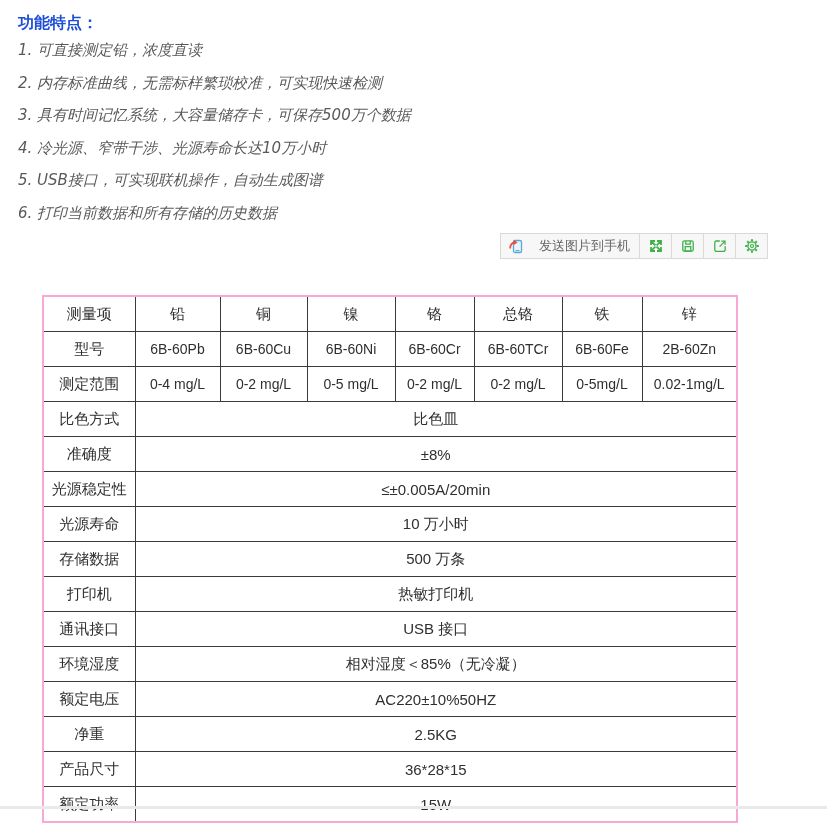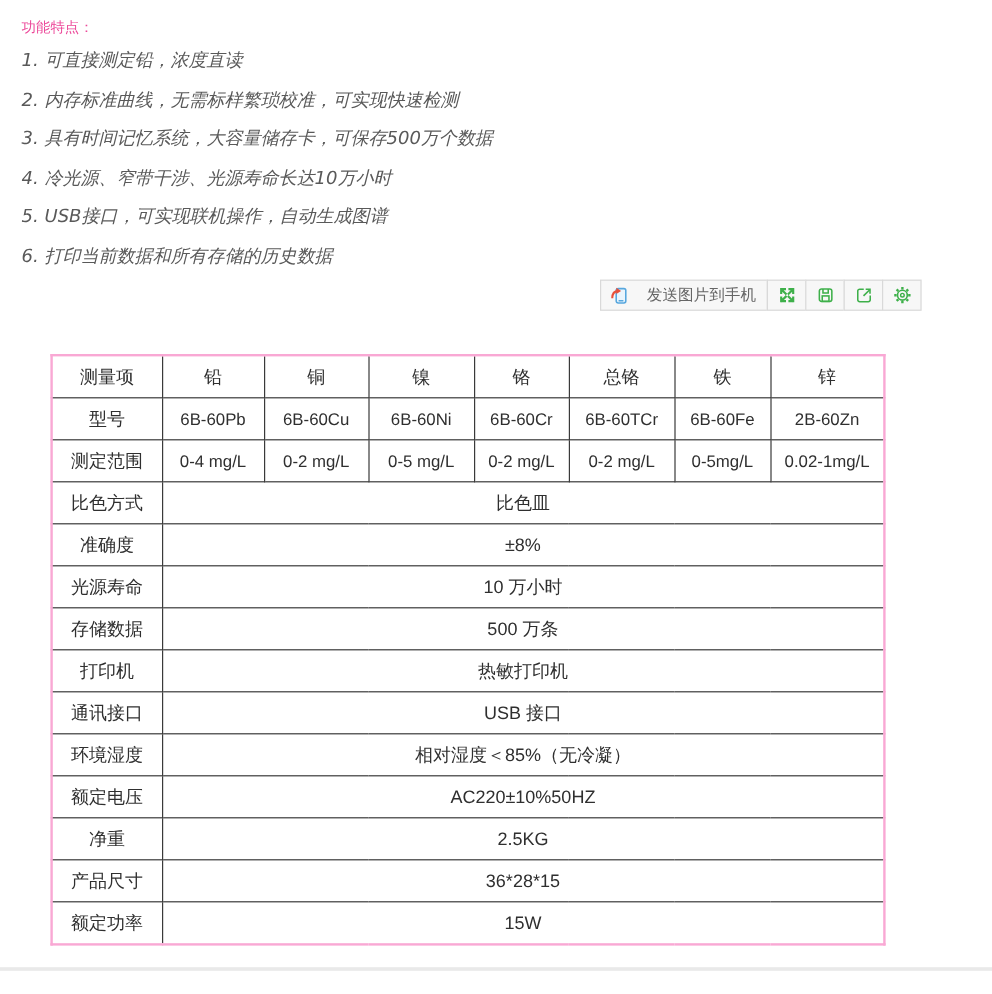--- a/index.html
+++ b/index.html
@@ -7,23 +7,23 @@
     position: relative;
     width: 827px;
     height: 828px;
     background: #ffffff;
     overflow: hidden;
     font-family: "DejaVu Sans", sans-serif;
   }
   .content { padding: 12px 0 0 18px; }
 
   .section-title {
-    font-size: 12px;
-    font-weight: normal;
-    color: #ec4899;
+    font-size: 16px;
+    font-weight: bold;
+    color: #1d4ed8;
     line-height: 22px;
   }
   .feature-item {
     font-size: 15px;
     color: #595959;
     line-height: 32.6px;
     white-space: nowrap;
     font-style: italic;
   }
   .specs-title { margin-top: 4px; }
@@ -216,20 +216,24 @@
         </tr>
         <tr>
           <td>比色方式</td>
           <td colspan="7">比色皿</td>
         </tr>
         <tr>
           <td>准确度</td>
           <td colspan="7">±8%</td>
         </tr>
         <tr>
+          <td>光源稳定性</td>
+          <td colspan="7">≤±0.005A/20min</td>
+        </tr>
+        <tr>
           <td>光源寿命</td>
           <td colspan="7">10 万小时</td>
         </tr>
         <tr>
           <td>存储数据</td>
           <td colspan="7">500 万条</td>
         </tr>
         <tr>
           <td>打印机</td>
           <td colspan="7">热敏打印机</td>

